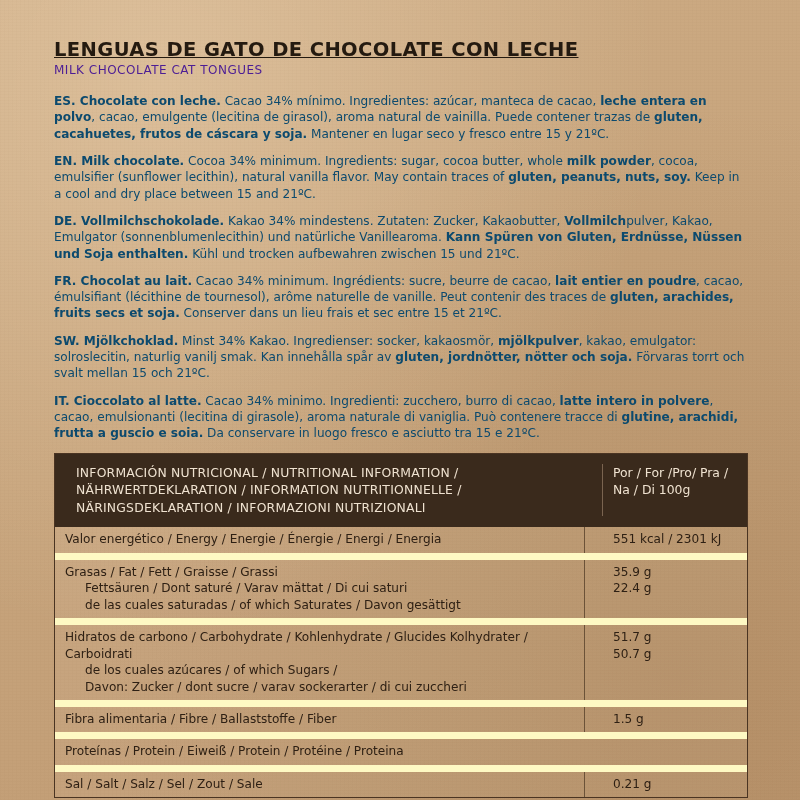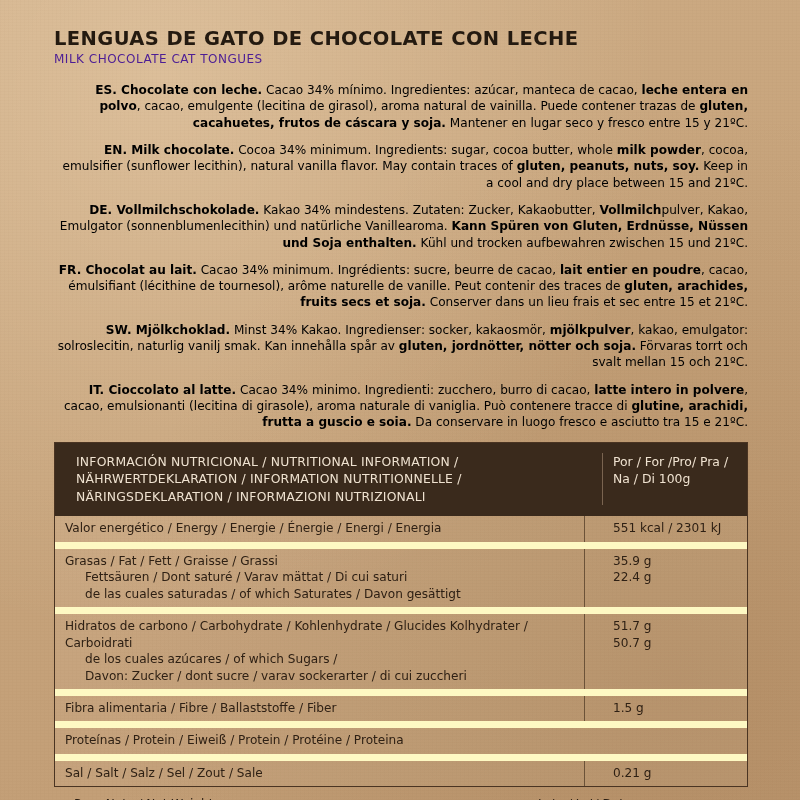--- a/index.html
+++ b/index.html
@@ -37,35 +37,36 @@
     padding: 22px 52px 0 54px;
     color: #2e2014;
   }
 
   .title {
     font-size: 19.5px;
     font-weight: bold;
     letter-spacing: 0.4px;
     color: #241a10;
     line-height: 1.18;
-    margin: 5px 0 2px 0;
+    margin: 16px 0 2px 0;
+    text-decoration: underline;
   }
   .subtitle {
     font-size: 12px;
     letter-spacing: 0.5px;
     color: #4c1d95;
     margin: 0 0 16px 0;
   }
 
   .para {
     font-size: 12.1px;
     line-height: 1.35;
     margin: 0 0 11px 0;
-    color: #000000;
-    text-align: right;
+    color: #0c4a6e;
+    text-align: left;
   }
   .para b { font-weight: bold; }
 
   
   .nutri {
     margin-top: 9px;
     border: 1px solid #4a3422;
     background: rgba(255,255,255,0.04);
   }
   .nutri-head {

